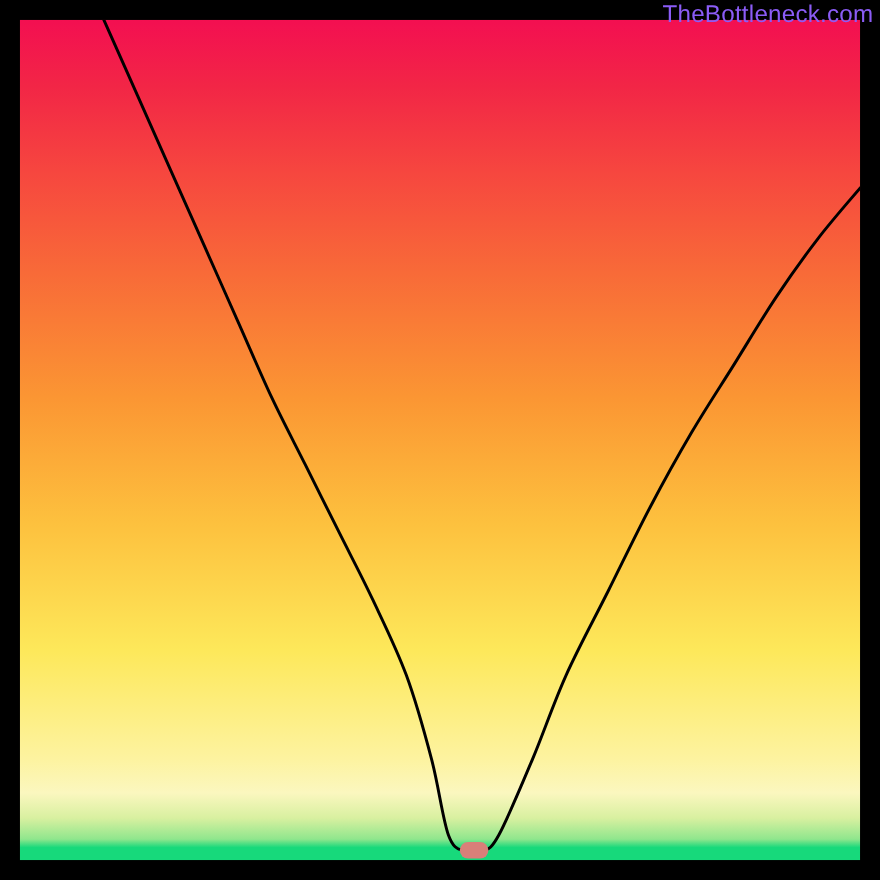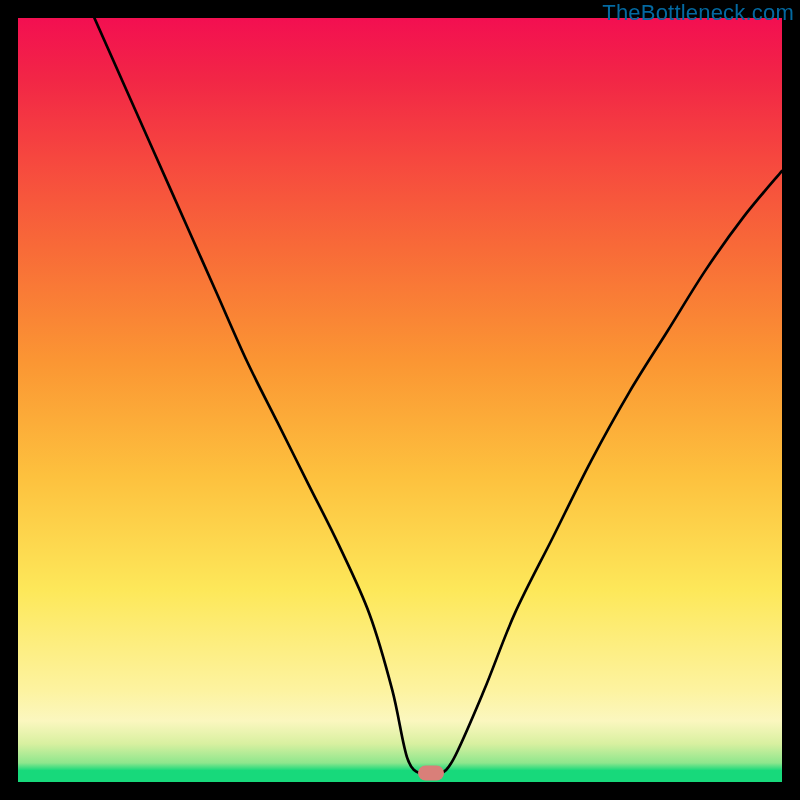--- a/index.html
+++ b/index.html
@@ -56,21 +56,21 @@
     width: 26px;
     height: 15px;
     border-radius: 8px;
     background: #d97f79;
     transform: translate(-50%, -50%);
   }
   .watermark {
     position: absolute;
     top: 0;
     right: 6px;
-    color: #0369a1;
+    color: #8b5cf6;
     font-size: 22px;
     font-weight: 500;
     letter-spacing: 0.2px;
     user-select: none;
   }
 </style>
 </head>
 <body>
 
 <div class="stage">

